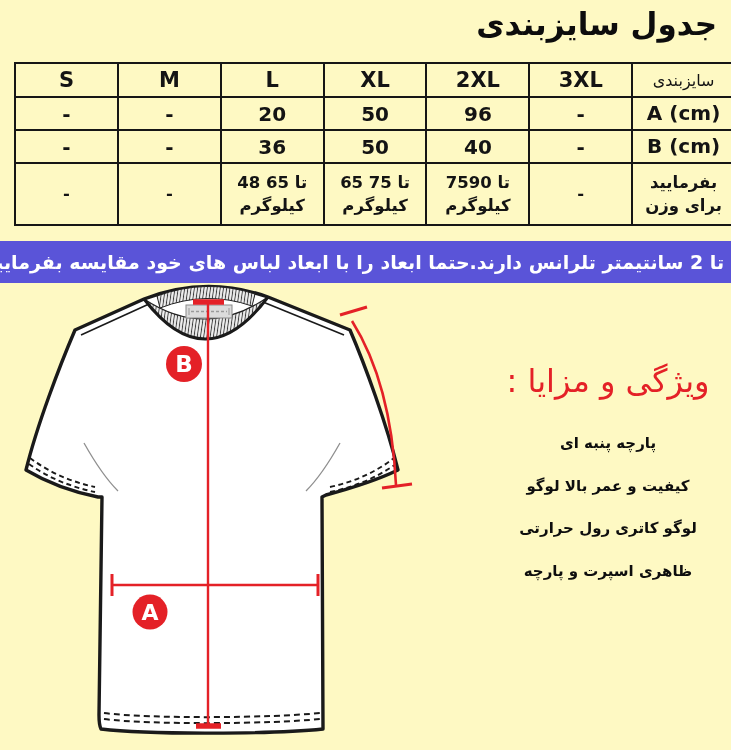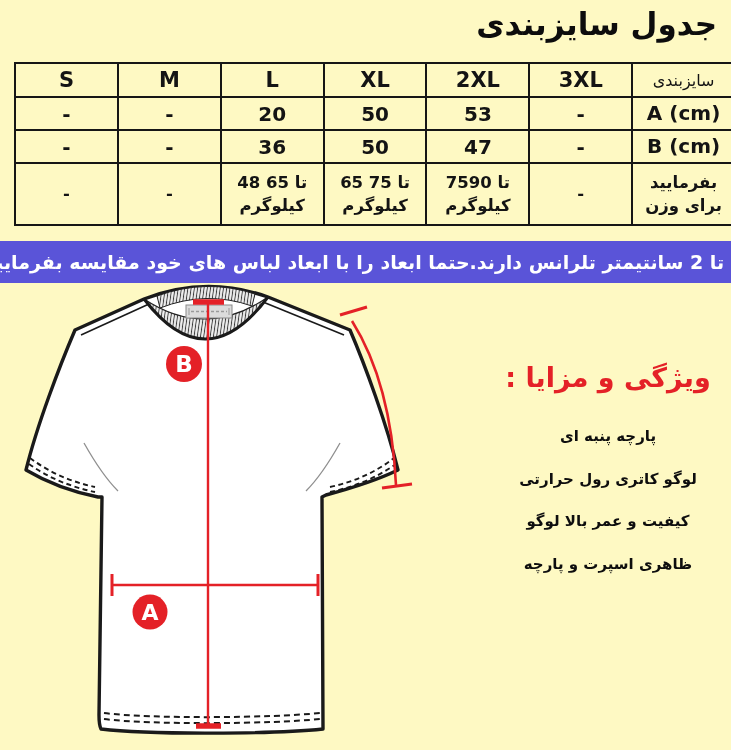--- a/index.html
+++ b/index.html
@@ -23,21 +23,21 @@
   td.lbl{font-size:19px;font-weight:500;line-height:1.35;margin-left:13px;}
   td.ltrcell{direction:ltr;}
   
   .banner{position:absolute;top:241px;left:0;width:750px;height:42px;background:#5a54d8;
           display:flex;align-items:center;justify-content:center;direction:rtl;
           color:#ffffff;font-size:19px;font-weight:bold;white-space:nowrap;}
   
   .shirt{position:absolute;left:0;top:283px;}
   
   .features{position:absolute;left:472px;top:352px;width:272px;direction:rtl;text-align:center;}
-  .features h2{margin:10px 0 0 0;color:#e42127;font-size:27px;font-weight:bold;}
+  .features h2{margin:10px 0 0 0;color:#e42127;font-size:32px;font-weight:normal;}
   .features ul{list-style:none;margin:34px 0 0 0;padding:0;}
   .features li{font-size:15px;font-weight:bold;color:#0e0e0e;margin-bottom:24.5px;}
 </style>
 </head>
 <body>
 
 <div class="page">
 
   <div class="title">جدول سایزبندی</div>
 
@@ -49,30 +49,30 @@
         <th>3XL</th>
         <th>2XL</th>
         <th>XL</th>
         <th>L</th>
         <th>M</th>
         <th>S</th>
       </tr>
       <tr class="r1">
         <td class="lbl">A (cm)</td>
         <td>-</td>
-        <td>53</td>
+        <td>96</td>
         <td>50</td>
         <td>20</td>
         <td>-</td>
         <td>-</td>
       </tr>
       <tr class="r2">
         <td class="lbl">B (cm)</td>
         <td>-</td>
-        <td>47</td>
+        <td>40</td>
         <td>50</td>
         <td>36</td>
         <td>-</td>
         <td>-</td>
       </tr>
       <tr class="r3">
         <td class="lbl">بفرمایید برای وزن</td>
         <td>-</td>
         <td class="ltrcell">75تا 90 کیلوگرم</td>
         <td class="ltrcell">65 تا 75 کیلوگرم</td>
@@ -158,19 +158,19 @@
     <g>
       <circle cx="150" cy="329" r="17.5" fill="#e42127"></circle>
       <text x="150" y="337" text-anchor="middle" font-family="DejaVu Sans, sans-serif" font-size="22" font-weight="bold" fill="#ffffff">A</text>
     </g>
   </svg>
 
   <div class="features">
     <h2>ویژگی و مزایا :</h2>
     <ul>
       <li>پارچه پنبه ای</li>
+      <li>کیفیت و عمر بالا لوگو</li>
       <li>لوگو کاتری رول حرارتی</li>
-      <li>کیفیت و عمر بالا لوگو</li>
       <li>ظاهری اسپرت و پارچه</li>
     </ul>
   </div>
 
 </div>
 
 </body></html>

